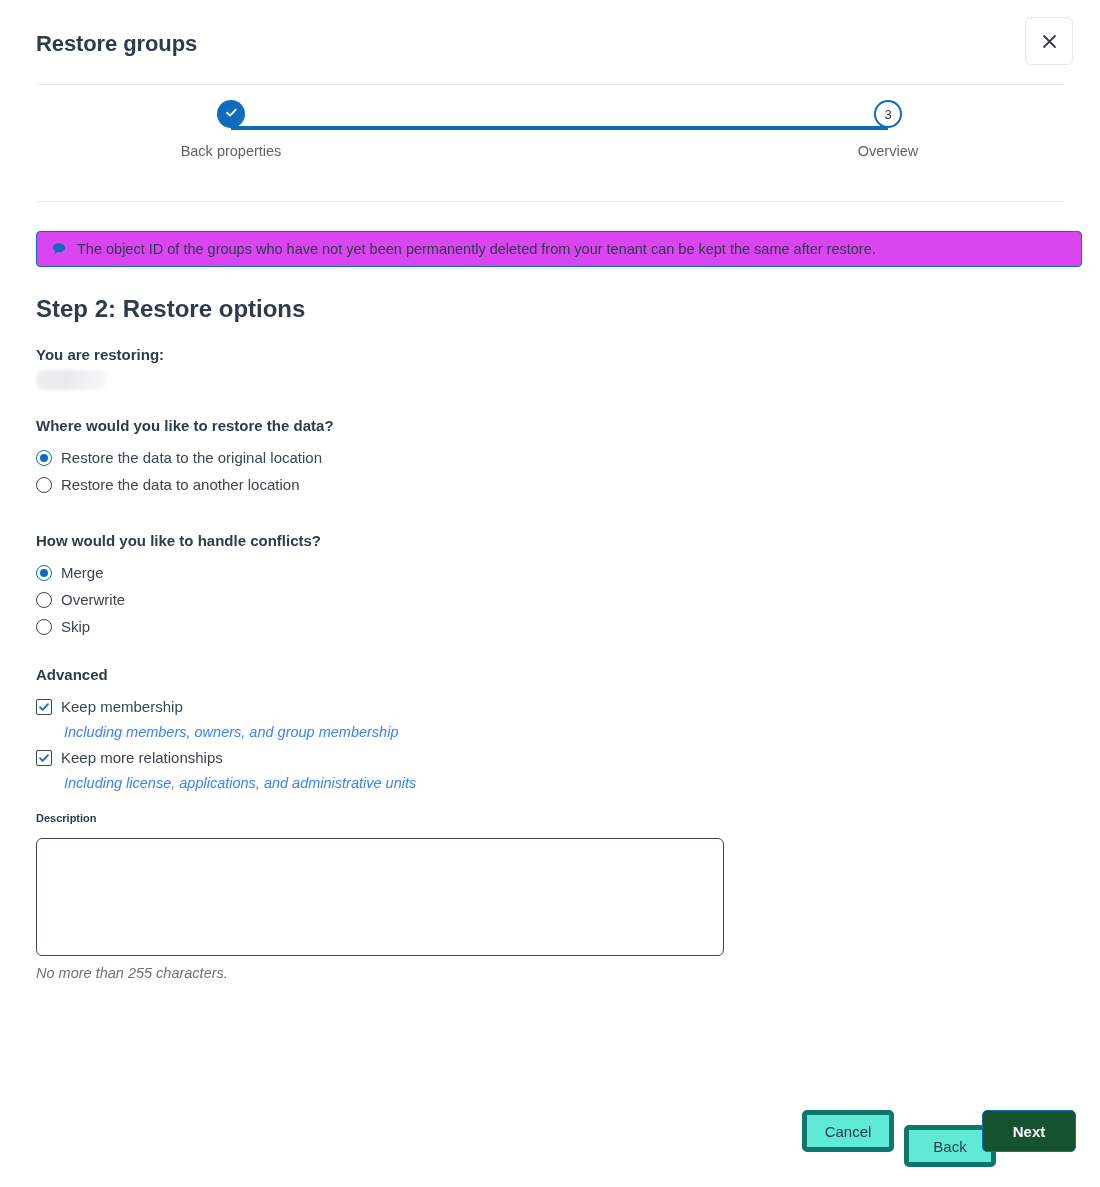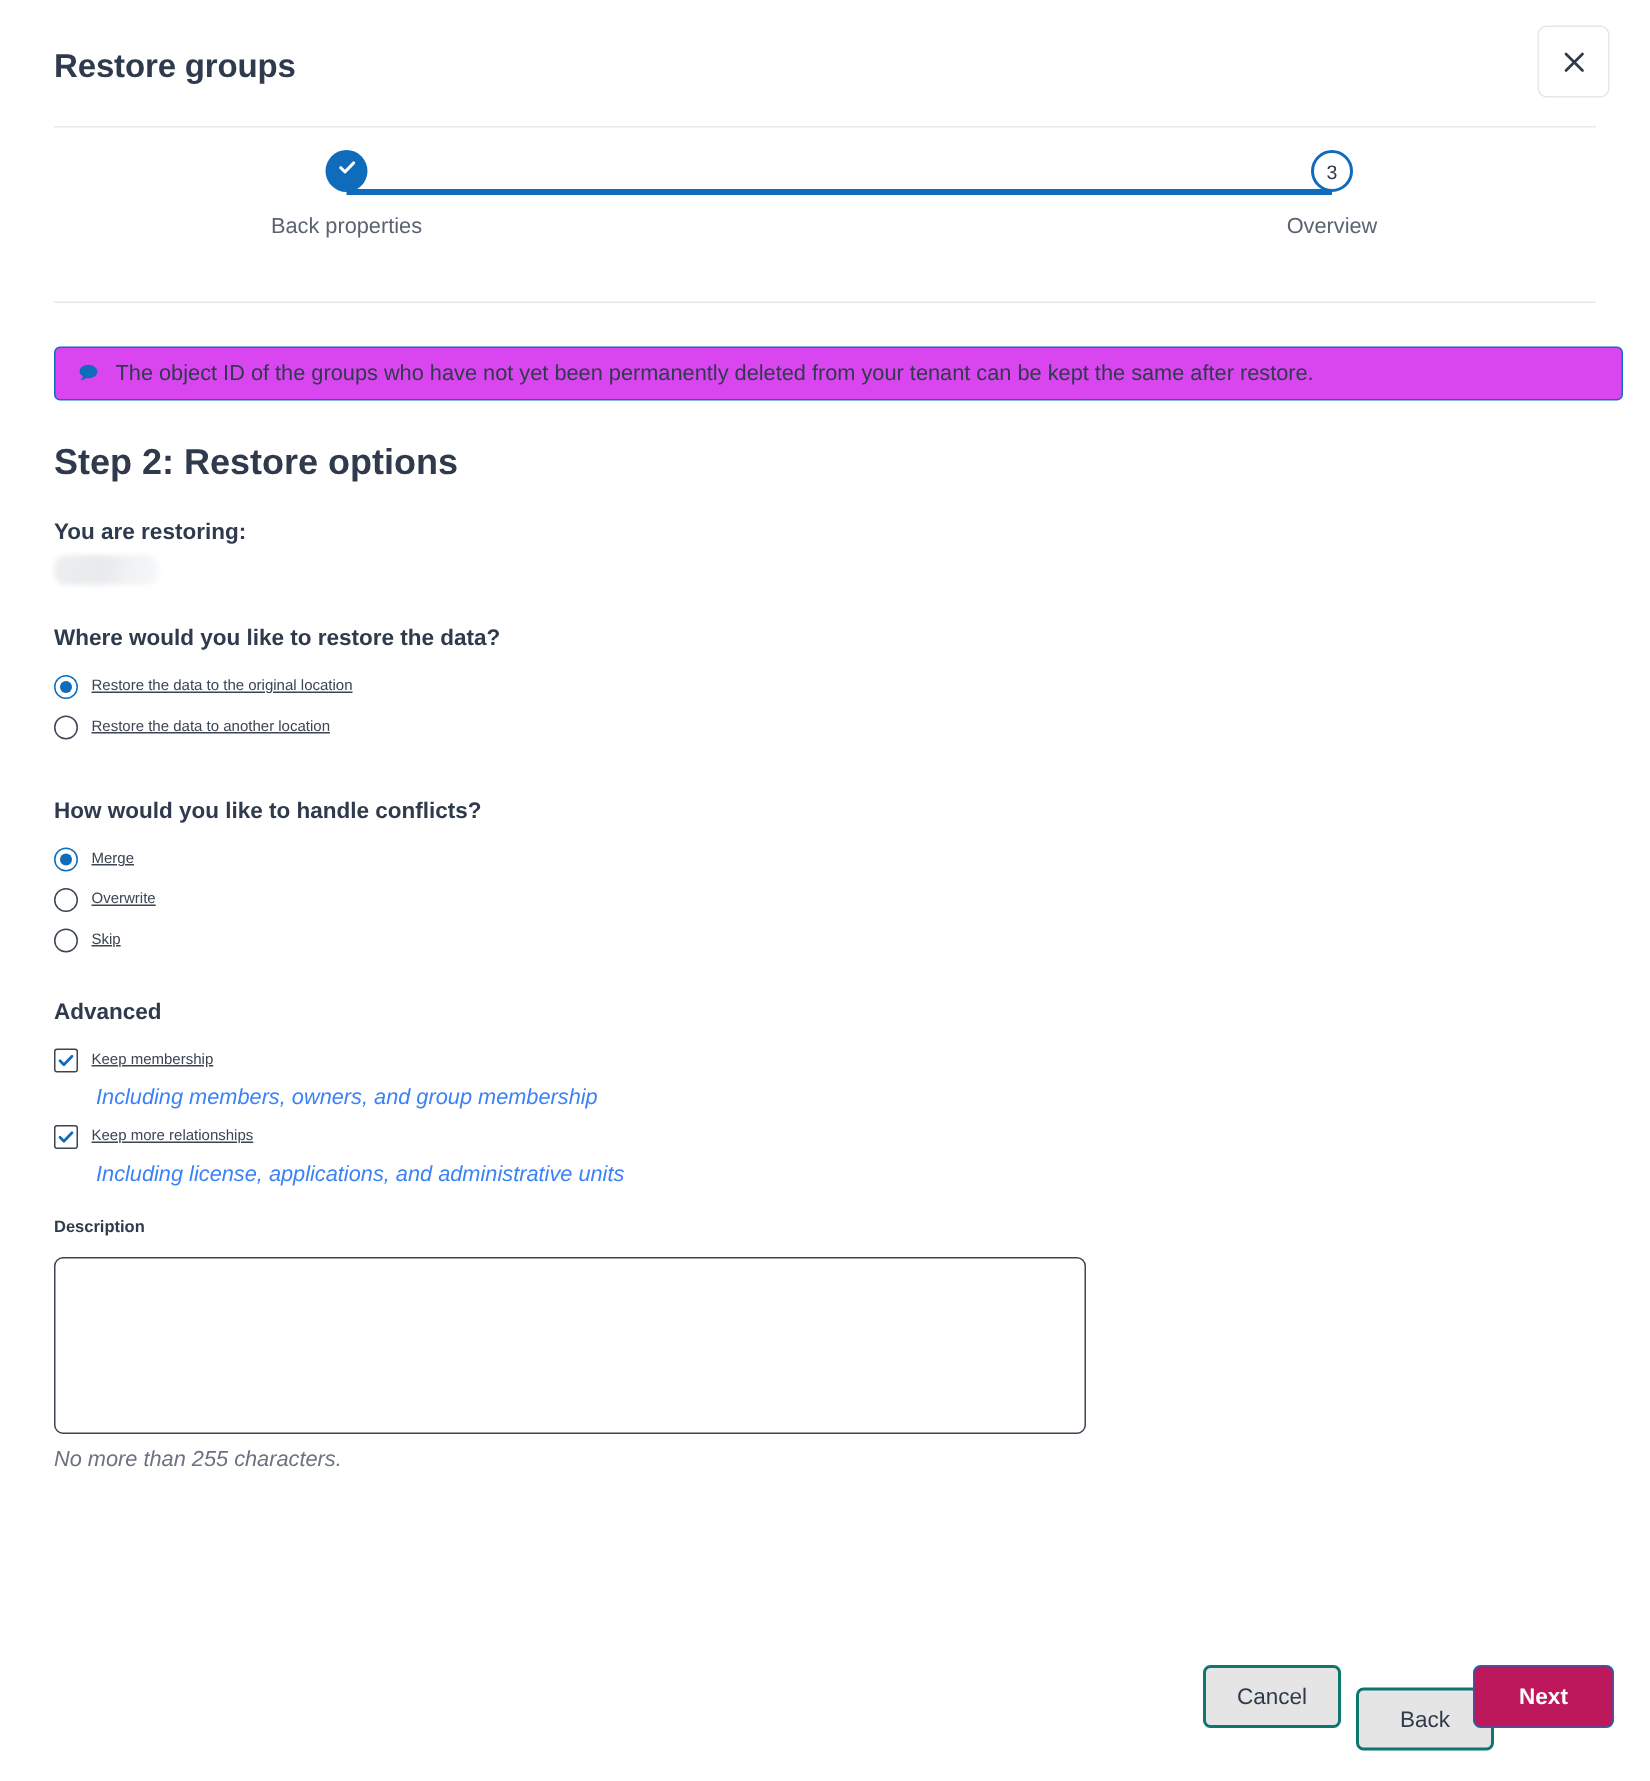--- a/index.html
+++ b/index.html
@@ -167,25 +167,24 @@
     color: #2f3b4d;
     margin-bottom: 10px;
   }
   .opt-row {
     display: flex;
     align-items: center;
     height: 27px;
     cursor: pointer;
   }
   .opt-label {
-    font-size: 10px;
+    font-size: 15px;
     color: #3b4553;
     margin-left: 9px;
     white-space: nowrap;
-    text-decoration: underline;
   }
 
   
   .radio {
     width: 16px; height: 16px;
     border-radius: 50%;
     border: 1.6px solid #3b4553;
     background: #ffffff;
     flex: 0 0 auto;
     position: relative;
@@ -263,29 +262,29 @@
     width: 1100px;
     height: 100px;
   }
   .btn {
     position: absolute;
     height: 42px;
     border-radius: 5px;
     font-size: 15px;
     display: flex; align-items: center; justify-content: center;
     cursor: pointer;
-    background: #e5e5e5;
-    border: 2px solid #0f766e;
+    background: #5eead4;
+    border: 5px solid #0f766e;
     color: #2f3b4d;
   }
   .btn-cancel { right: 206px; top: 23px; width: 92px; }
   .btn-back   { right: 104px; top: 38px; width: 92px; }
   .btn-next {
     right: 24px; top: 23px; width: 94px;
-    background: #be185d;
+    background: #14532d;
     border: 1px solid #0f6cbd;
     color: #ffffff;
     font-weight: bold;
   }
 </style>
 </head>
 <body>
 
 <div class="dialog">
 

